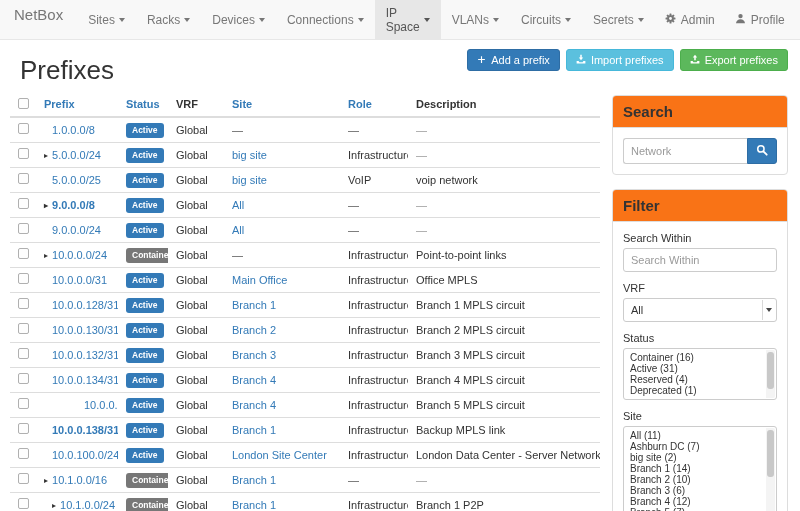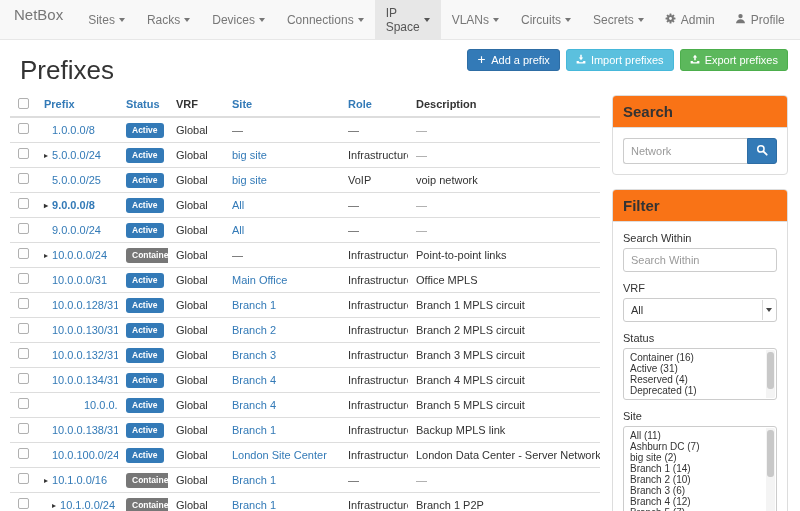--- a/index.html
+++ b/index.html
@@ -318,21 +318,21 @@
               <td><input class="cbx" type="checkbox" style=""></td>
               <td><span style="padding-left: 8px; margin-left: 32px;"><a href="#">10.0.0.136/31</a></span></td>
               <td><span class="badge" style="background: rgb(51, 122, 183);">Active</span></td>
               <td>Global</td>
               <td><a href="#">Branch 4</a></td>
               <td>Infrastructure</td>
               <td>Branch 5 MPLS circuit</td>
             </tr>
             <tr>
               <td><input class="cbx" type="checkbox" style=""></td>
-              <td><span style="padding-left: 8px;"><a href="#">10.0.0.138/31</a></span></td>
+              <td><span style="padding-left: 8px; font-weight: bold;"><a href="#">10.0.0.138/31</a></span></td>
               <td><span class="badge" style="background: rgb(51, 122, 183);">Active</span></td>
               <td>Global</td>
               <td><a href="#">Branch 1</a></td>
               <td>Infrastructure</td>
               <td>Backup MPLS link</td>
             </tr>
             <tr>
               <td><input class="cbx" type="checkbox" style=""></td>
               <td><span style="padding-left: 8px;"><a href="#">10.0.100.0/24</a></span></td>
               <td><span class="badge" style="background: rgb(51, 122, 183);">Active</span></td>

